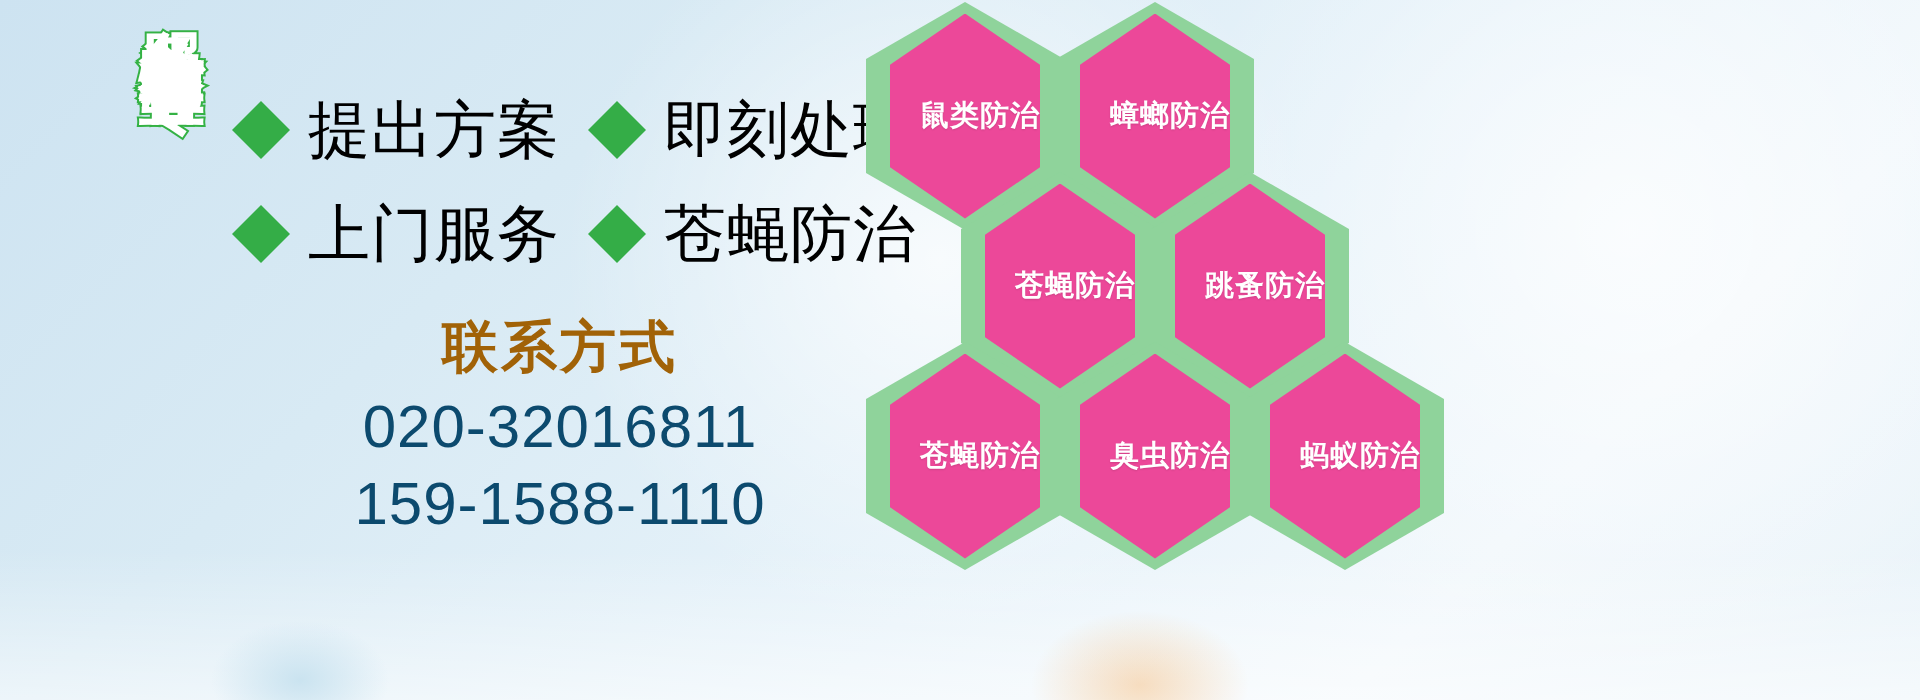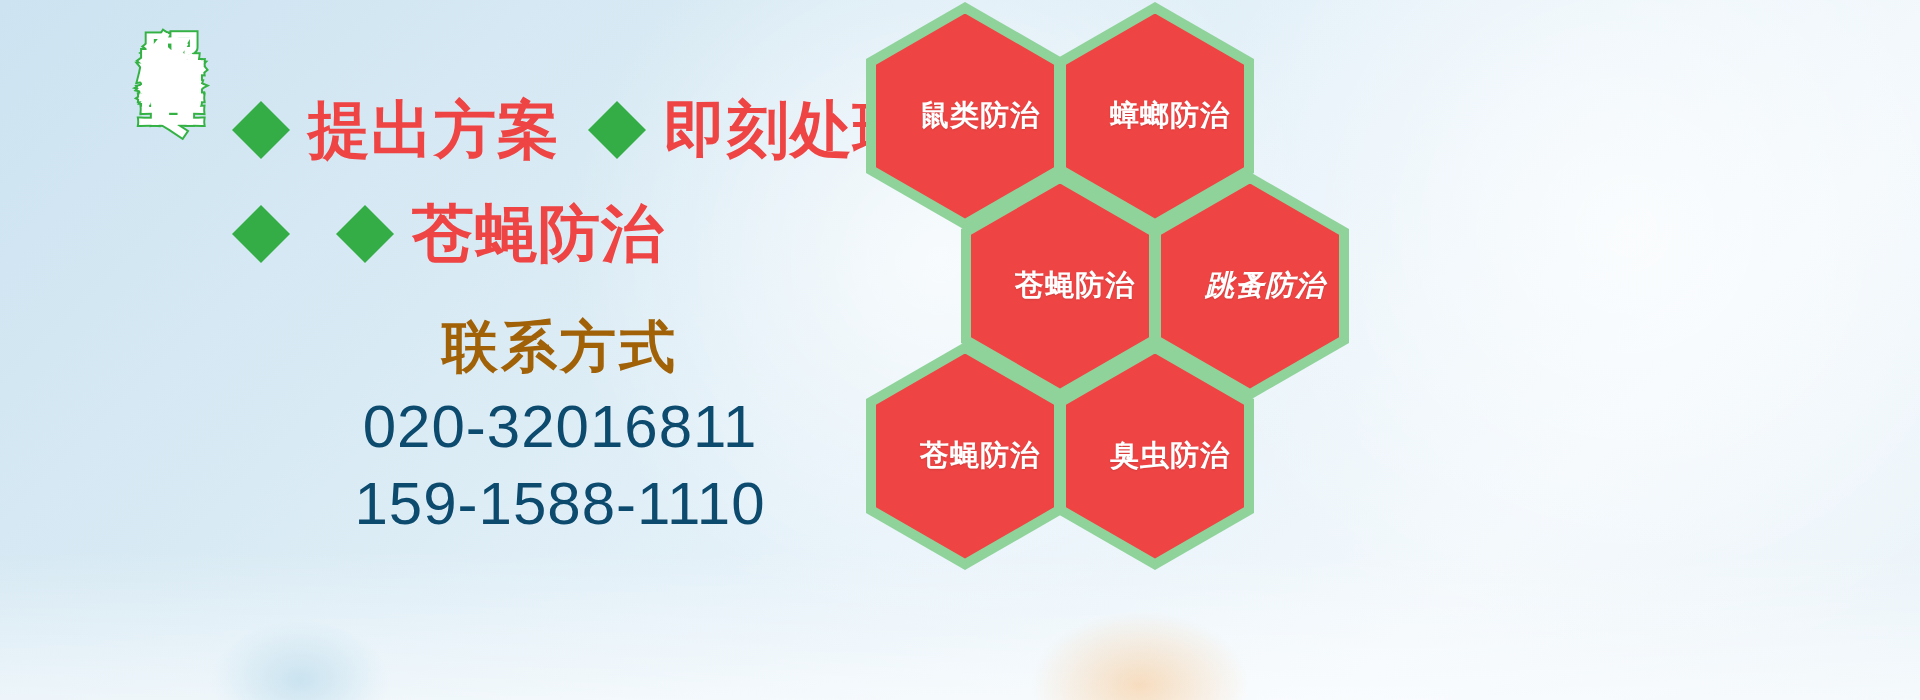--- a/index.html
+++ b/index.html
@@ -61,21 +61,21 @@
     width:0; height:0; margin-right:18px;
     border:29px solid transparent;
     border-bottom-color:#34ad47;
     position:relative; top:-29px;
   }
   .diamond::after {
     content:""; position:absolute; left:-29px; top:29px;
     width:0; height:0; border:29px solid transparent; border-top-color:#34ad47;
   }
   .ftext {
-    font-size:62px; font-weight:700; color:#ef4444;
+    font-size:62px; font-weight:400; color:#000000;
     letter-spacing:1px; line-height:1; white-space:nowrap;
   }
   .gap { width:28px; }
 
   
   .contact { position:absolute; left:300px; top:318px; width:520px; text-align:center; }
   .contact-title {
     font-size:56px; font-weight:700; color:#a16207;
     letter-spacing:3px; line-height:1.05; margin-bottom:12px;
   }
@@ -86,22 +86,22 @@
 
   
   .honeycomb { position:absolute; left:866px; top:-6px; width:600px; height:720px; }
   .hex {
     position:absolute; width:198px; height:228px;
     background:#8fd39b;
     clip-path: polygon(50% 0%, 100% 25%, 100% 75%, 50% 100%, 0% 75%, 0% 25%);
     display:flex; align-items:center; justify-content:center;
   }
   .hex-inner {
-    width:178px; height:205px;
-    background:#ef4444;
+    width:150px; height:205px;
+    background:#ec4899;
     clip-path: polygon(50% 0%, 100% 25%, 100% 75%, 50% 100%, 0% 75%, 0% 25%);
     display:flex; align-items:center; justify-content:center;padding-left:30px;
   }
   .hex-label {
     font-size:29px; font-weight:700; color:#ffffff;
     letter-spacing:1px; white-space:nowrap;
     text-shadow: 0 1px 2px rgba(0,0,0,0.12);
   }
 </style>
 </head>
@@ -125,20 +125,21 @@
     <span class="gap"></span>
     <div class="fitem">
       <span class="diamond"></span>
       <span class="ftext">即刻处理</span>
     </div>
   </div>
 
   <div class="frow">
     <div class="fitem">
       <span class="diamond"></span>
+      <span class="ftext">上门服务</span>
     </div>
     <span class="gap"></span>
     <div class="fitem">
       <span class="diamond"></span>
       <span class="ftext">苍蝇防治</span>
     </div>
   </div>
 
 </div>
 
@@ -159,30 +160,35 @@
     <div class="hex-inner">
       <span class="hex-label">蟑螂防治</span>
     </div>
   </div>
 
   <div class="hex" style="left:95px;  top:178px;justify-content:center;">
     <div class="hex-inner">
       <span class="hex-label">苍蝇防治</span>
     </div>
   </div>
-  <div class="hex" style="left:285px; top:178px;font-style:italic;">
+  <div class="hex" style="left:285px; top:178px;">
     <div class="hex-inner">
       <span class="hex-label">跳蚤防治</span>
     </div>
   </div>
 
   <div class="hex" style="left:0px;   top:348px;">
     <div class="hex-inner">
       <span class="hex-label">苍蝇防治</span>
     </div>
   </div>
   <div class="hex" style="left:190px; top:348px;">
     <div class="hex-inner">
       <span class="hex-label">臭虫防治</span>
     </div>
   </div>
+  <div class="hex" style="left:380px; top:348px;">
+    <div class="hex-inner">
+      <span class="hex-label">蚂蚁防治</span>
+    </div>
+  </div>
 
 </div>
 
 </body></html>

